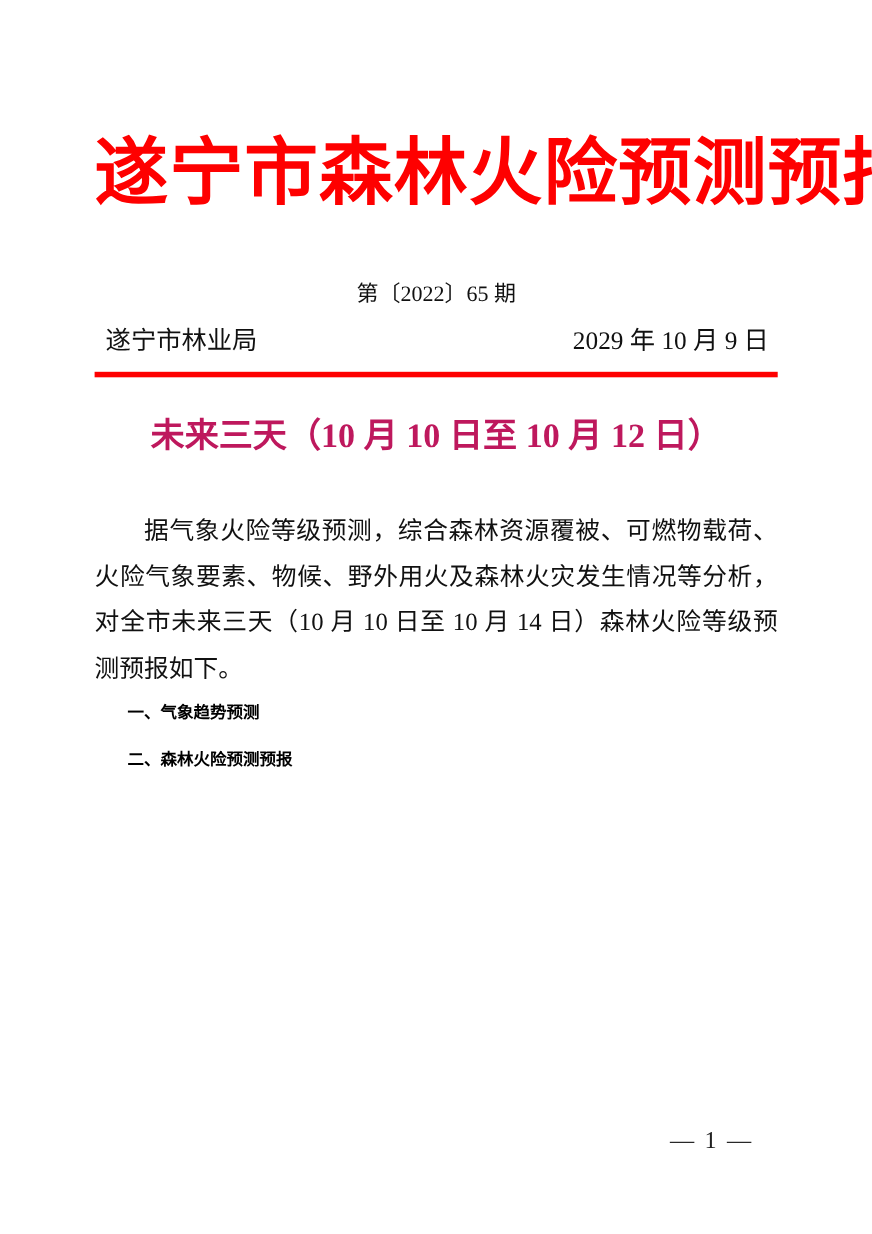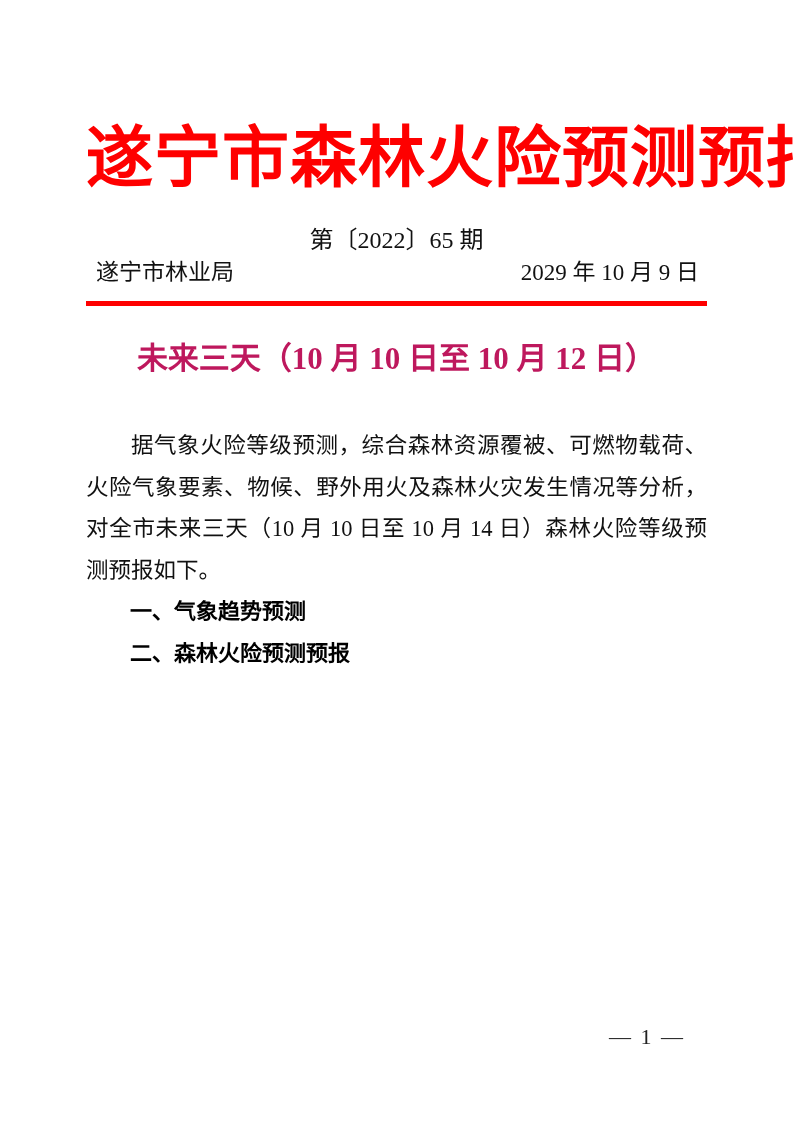--- a/index.html
+++ b/index.html
@@ -24,28 +24,28 @@
     text-align: center;
     font-size: 67px;
     line-height: 1.4;
     font-weight: bold;
     letter-spacing: 1px;
     color: #fe0000;
     font-family: "Liberation Serif", "DejaVu Serif", serif;
     white-space: nowrap;
   }
   .issue-line {
-    margin-top: 20px;
+    margin-top: 50px;
     text-align: center;
-    font-size: 24px;
+    font-size: 20px;
     line-height: 1.2;
     color: #111;
   }
   .meta-row {
-    margin-top: 4px;
+    margin-top: 16px;
     display: flex;
     justify-content: space-between;
     align-items: baseline;
     font-size: 23px;
     line-height: 1.2;
     padding: 0 8px 0 10px;
     color: #111;
   }
   .red-rule {
     margin-top: 15px;
@@ -68,21 +68,21 @@
     line-height: 41.5px;
     text-align: justify;
     color: #111;
   }
   .body-flow p {
     margin: 0;
     text-indent: 2em;
   }
   .section-heading {
     margin: 0;
-    font-size: 22px;
+    font-size: 15px;
     line-height: 41.5px;
     font-weight: bold;
     text-indent: 2em;
     font-family: "Liberation Sans", "DejaVu Sans", sans-serif;
     color: #000;
   }
   .page-number {
     position: absolute;
     right: 108px;
     bottom: 72px;

